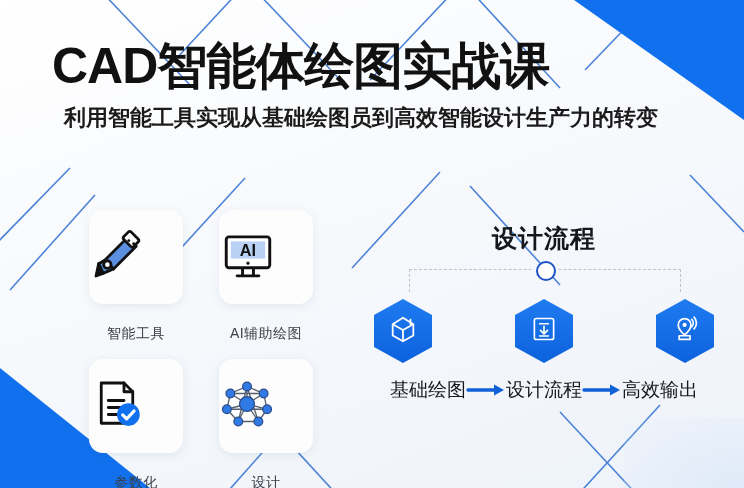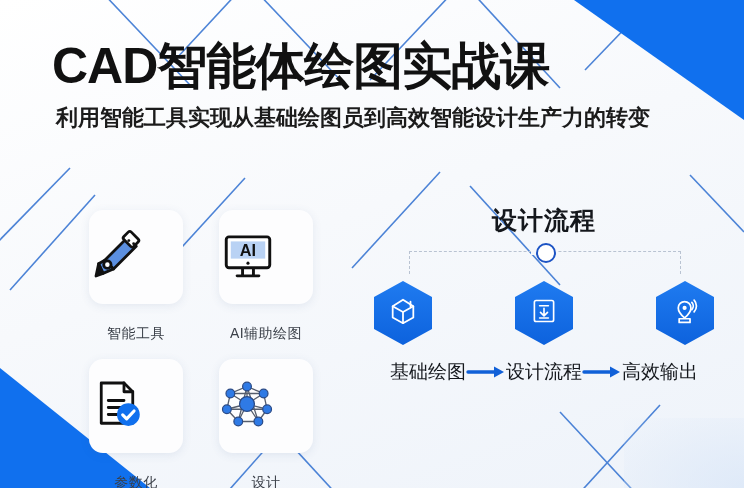--- a/index.html
+++ b/index.html
@@ -39,21 +39,21 @@
   
   .header{position:absolute;left:52px;top:40px;width:680px;}
   .title{
     margin:0;
     font-size:50px;line-height:1.05;
     font-weight:bold;color:#111111;
     letter-spacing:-1px;
     white-space:nowrap;
   }
   .subtitle{
-    margin:12px 0 0 4px;
+    margin:12px 0 0 12px;
     font-size:22px;line-height:1.2;
     font-weight:bold;color:#1b1b1b;
     white-space:nowrap;
   }
 
   
   .features{
     position:absolute;left:88px;top:210px;
     display:grid;
     grid-template-columns:96px 96px;
@@ -67,21 +67,21 @@
     box-shadow:0 2px 10px rgba(60,90,140,.10);
     display:flex;align-items:center;
   }
   .feat-label{
     margin-top:21px;font-size:14px;color:#3a3f48;
     letter-spacing:.5px;white-space:nowrap;
   }
 
   
   .flow{
-    position:absolute;left:360px;top:204px;width:368px;
+    position:absolute;left:360px;top:222px;width:368px;font-family:Liberation Mono, monospace;
   }
   .flow-title{
     margin:0;text-align:center;
     font-size:25px;font-weight:bold;color:#14171c;
     letter-spacing:1px;
   }
   .flow-connector{
     position:relative;margin:14px auto 0 auto;width:270px;height:26px;
   }
   .flow-connector .bracket{

